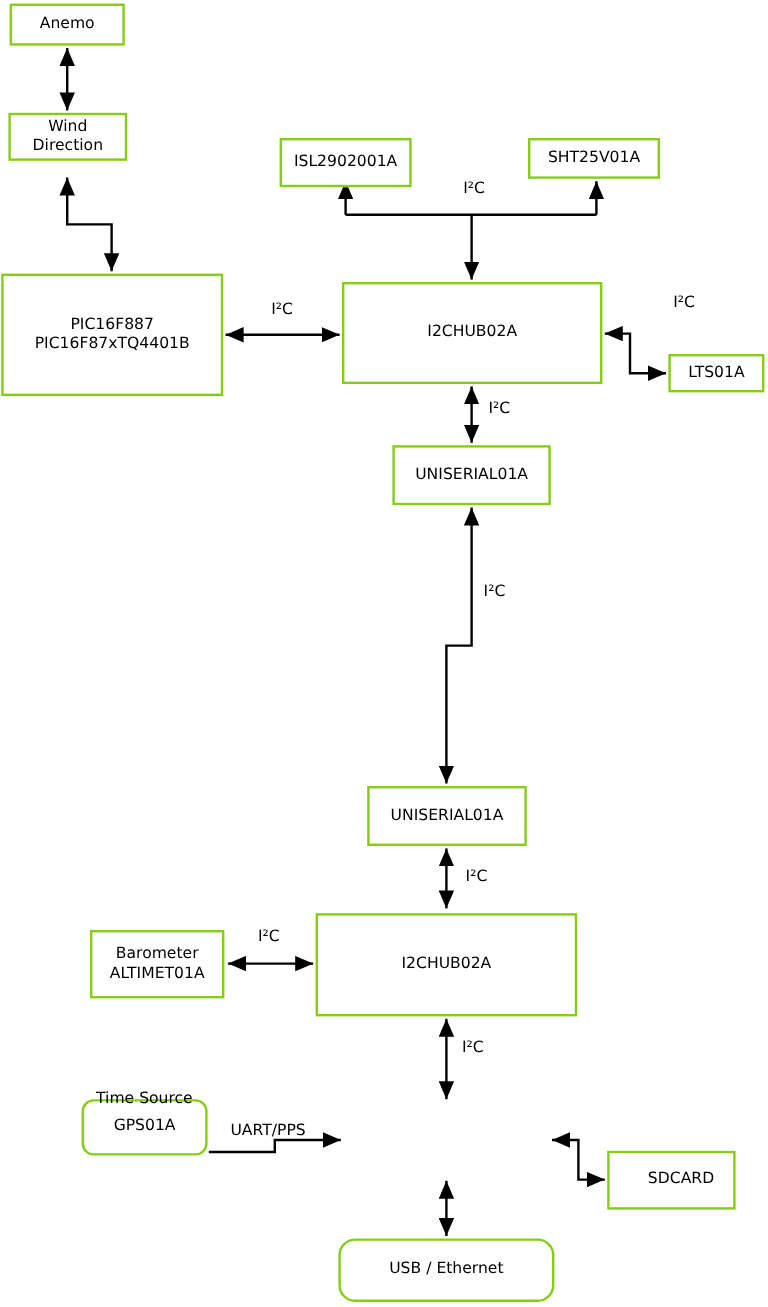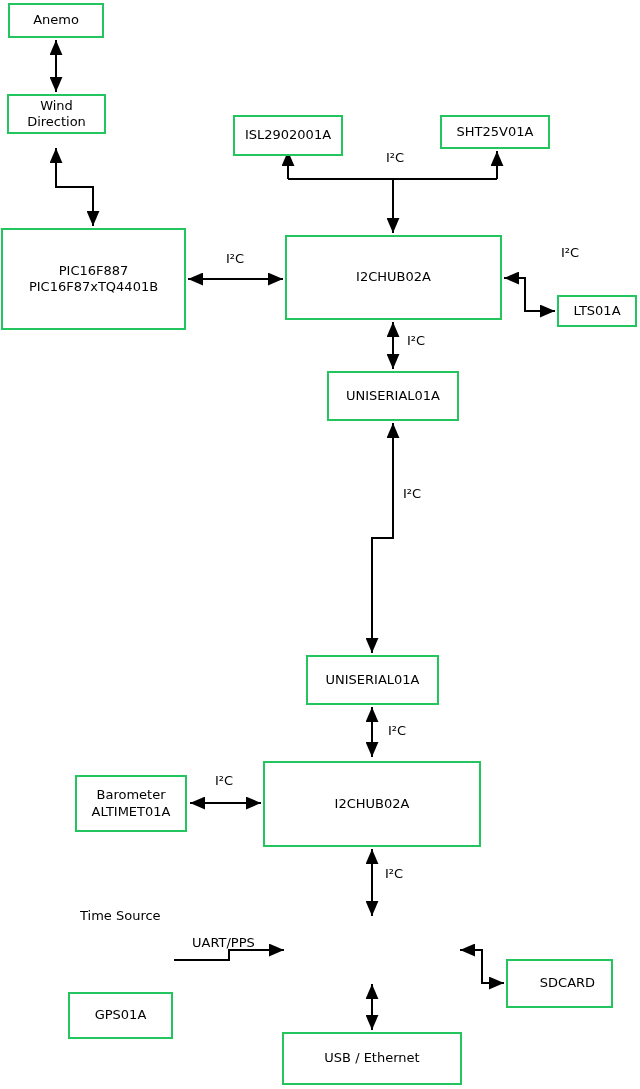--- a/index.html
+++ b/index.html
@@ -1,19 +1,19 @@
 <!DOCTYPE html>
 <html><head>
 <meta charset="utf-8">
 <style>
   html,body{margin:0;padding:0;background:#fff;}
   .canvas{position:relative;width:640px;height:1089px;background:#ffffff;
           font-family:"DejaVu Sans",sans-serif;color:#000;overflow:hidden;}
   svg.wires{position:absolute;left:0;top:0;width:640px;height:1089px;}
-  .node{position:absolute;box-sizing:border-box;background:#fff;border:2px solid #22c55e;
+  .node{position:absolute;box-sizing:border-box;background:#fff;border:2px solid #84cc16;
         display:flex;align-items:center;justify-content:center;text-align:center;
         font-size:13px;line-height:1.25;white-space:pre-line;}
   .lbl{position:absolute;font-size:13px;line-height:1.1;white-space:nowrap;}
 </style>
 </head>
 <body>
 
 <div class="canvas">
 
   <svg class="wires" viewBox="0 0 640 1089" xmlns="http://www.w3.org/2000/svg">
@@ -49,23 +49,23 @@
 PIC16F87xTQ4401B</div>
   <div class="node" style="left:233px;top:115px;width:110px;height:41px;">ISL2902001A</div>
   <div class="node" style="left:440px;top:115px;width:110px;height:34px;">SHT25V01A</div>
   <div class="node" style="left:285px;top:235px;width:217px;height:85px;">I2CHUB02A</div>
   <div class="node" style="left:557px;top:295px;width:80px;height:32px;">LTS01A</div>
   <div class="node" style="left:327px;top:371px;width:132px;height:50px;">UNISERIAL01A</div>
   <div class="node" style="left:306px;top:655px;width:133px;height:50px;">UNISERIAL01A</div>
   <div class="node" style="left:263px;top:761px;width:218px;height:86px;">I2CHUB02A</div>
   <div class="node" style="left:75px;top:775px;width:112px;height:57px;">Barometer
 ALTIMET01A</div>
-  <div class="node" style="left:68px;top:992px;width:105px;height:47px;">GPS01A</div>
+  <div class="node" style="left:68px;top:916px;width:105px;height:47px;border-radius:10px;">GPS01A</div>
   <div class="node" style="left:506px;top:959px;width:107px;height:49px;padding-left:16px;">SDCARD</div>
-  <div class="node" style="left:282px;top:1032px;width:180px;height:53px;">USB / Ethernet</div>
+  <div class="node" style="left:282px;top:1032px;width:180px;height:53px;border-radius:14px;">USB / Ethernet</div>
 
   <div class="lbl" style="left:80px;top:909px;">Time Source</div>
   <div class="lbl" style="left:192px;top:936px;">UART/PPS</div>
   <div class="lbl" style="left:226px;top:252px;">I²C</div>
   <div class="lbl" style="left:386px;top:151px;">I²C</div>
   <div class="lbl" style="left:561px;top:246px;">I²C</div>
   <div class="lbl" style="left:407px;top:334px;">I²C</div>
   <div class="lbl" style="left:403px;top:487px;">I²C</div>
   <div class="lbl" style="left:388px;top:724px;">I²C</div>
   <div class="lbl" style="left:215px;top:774px;">I²C</div>

